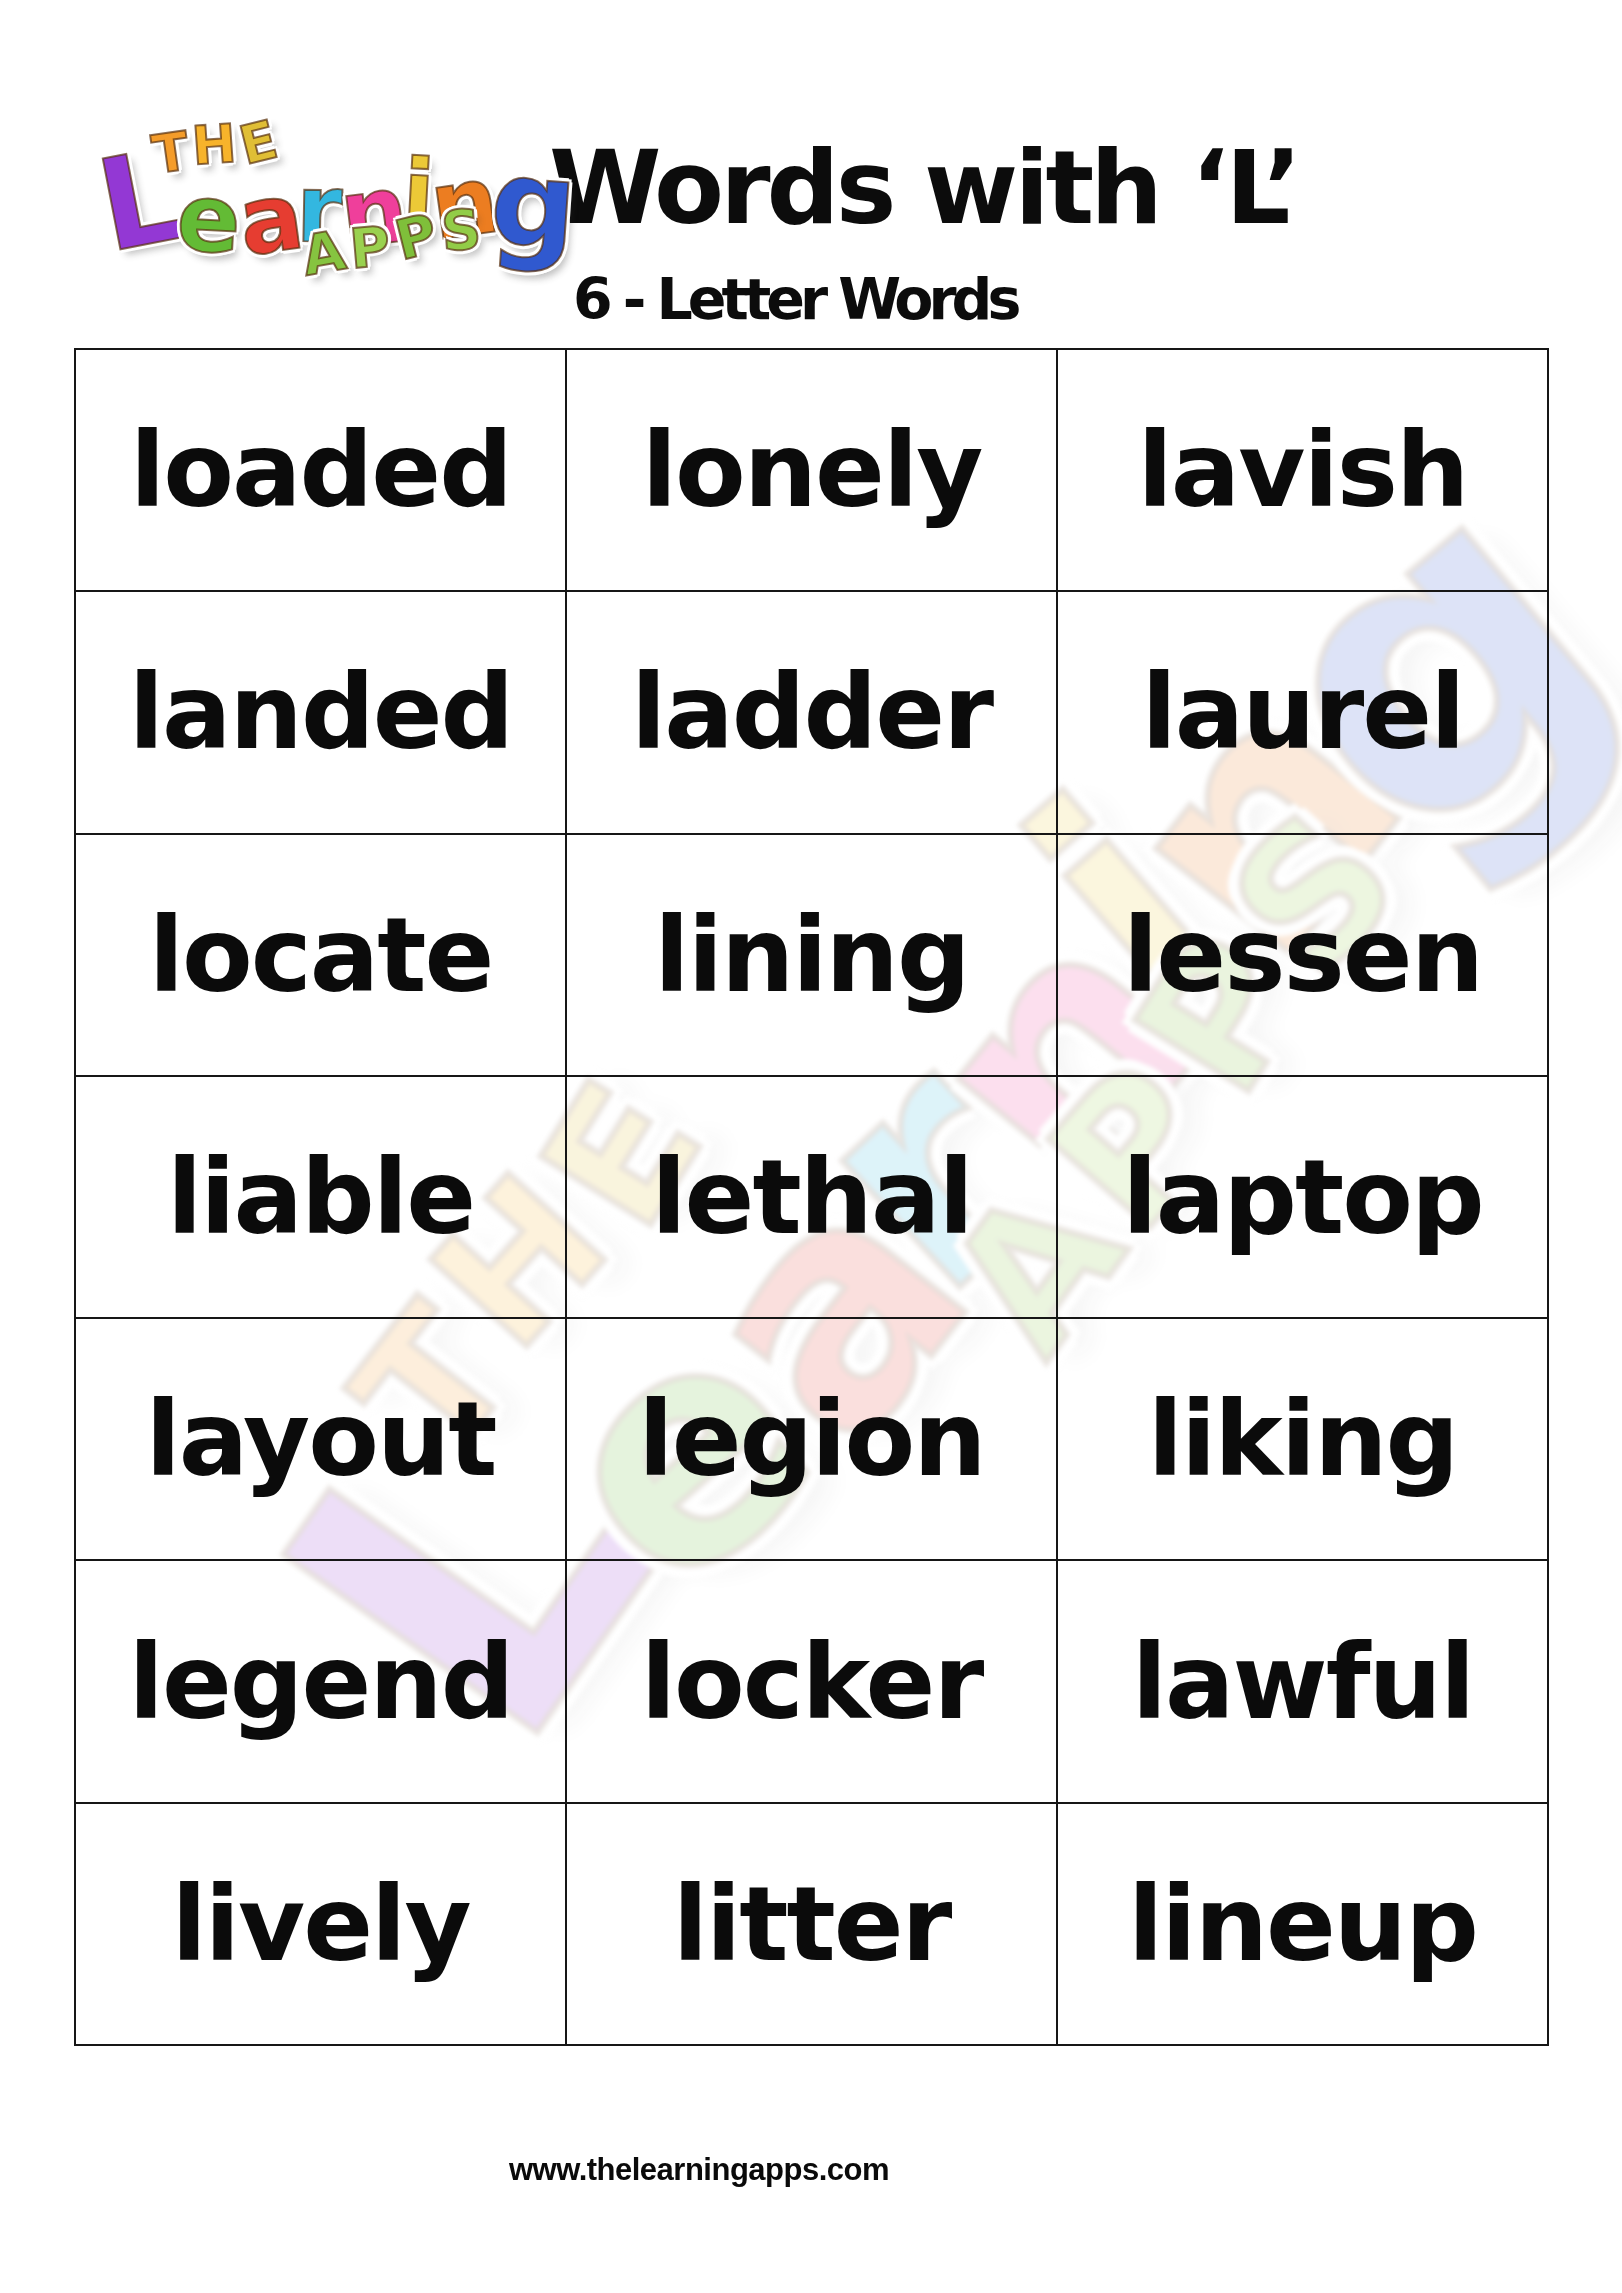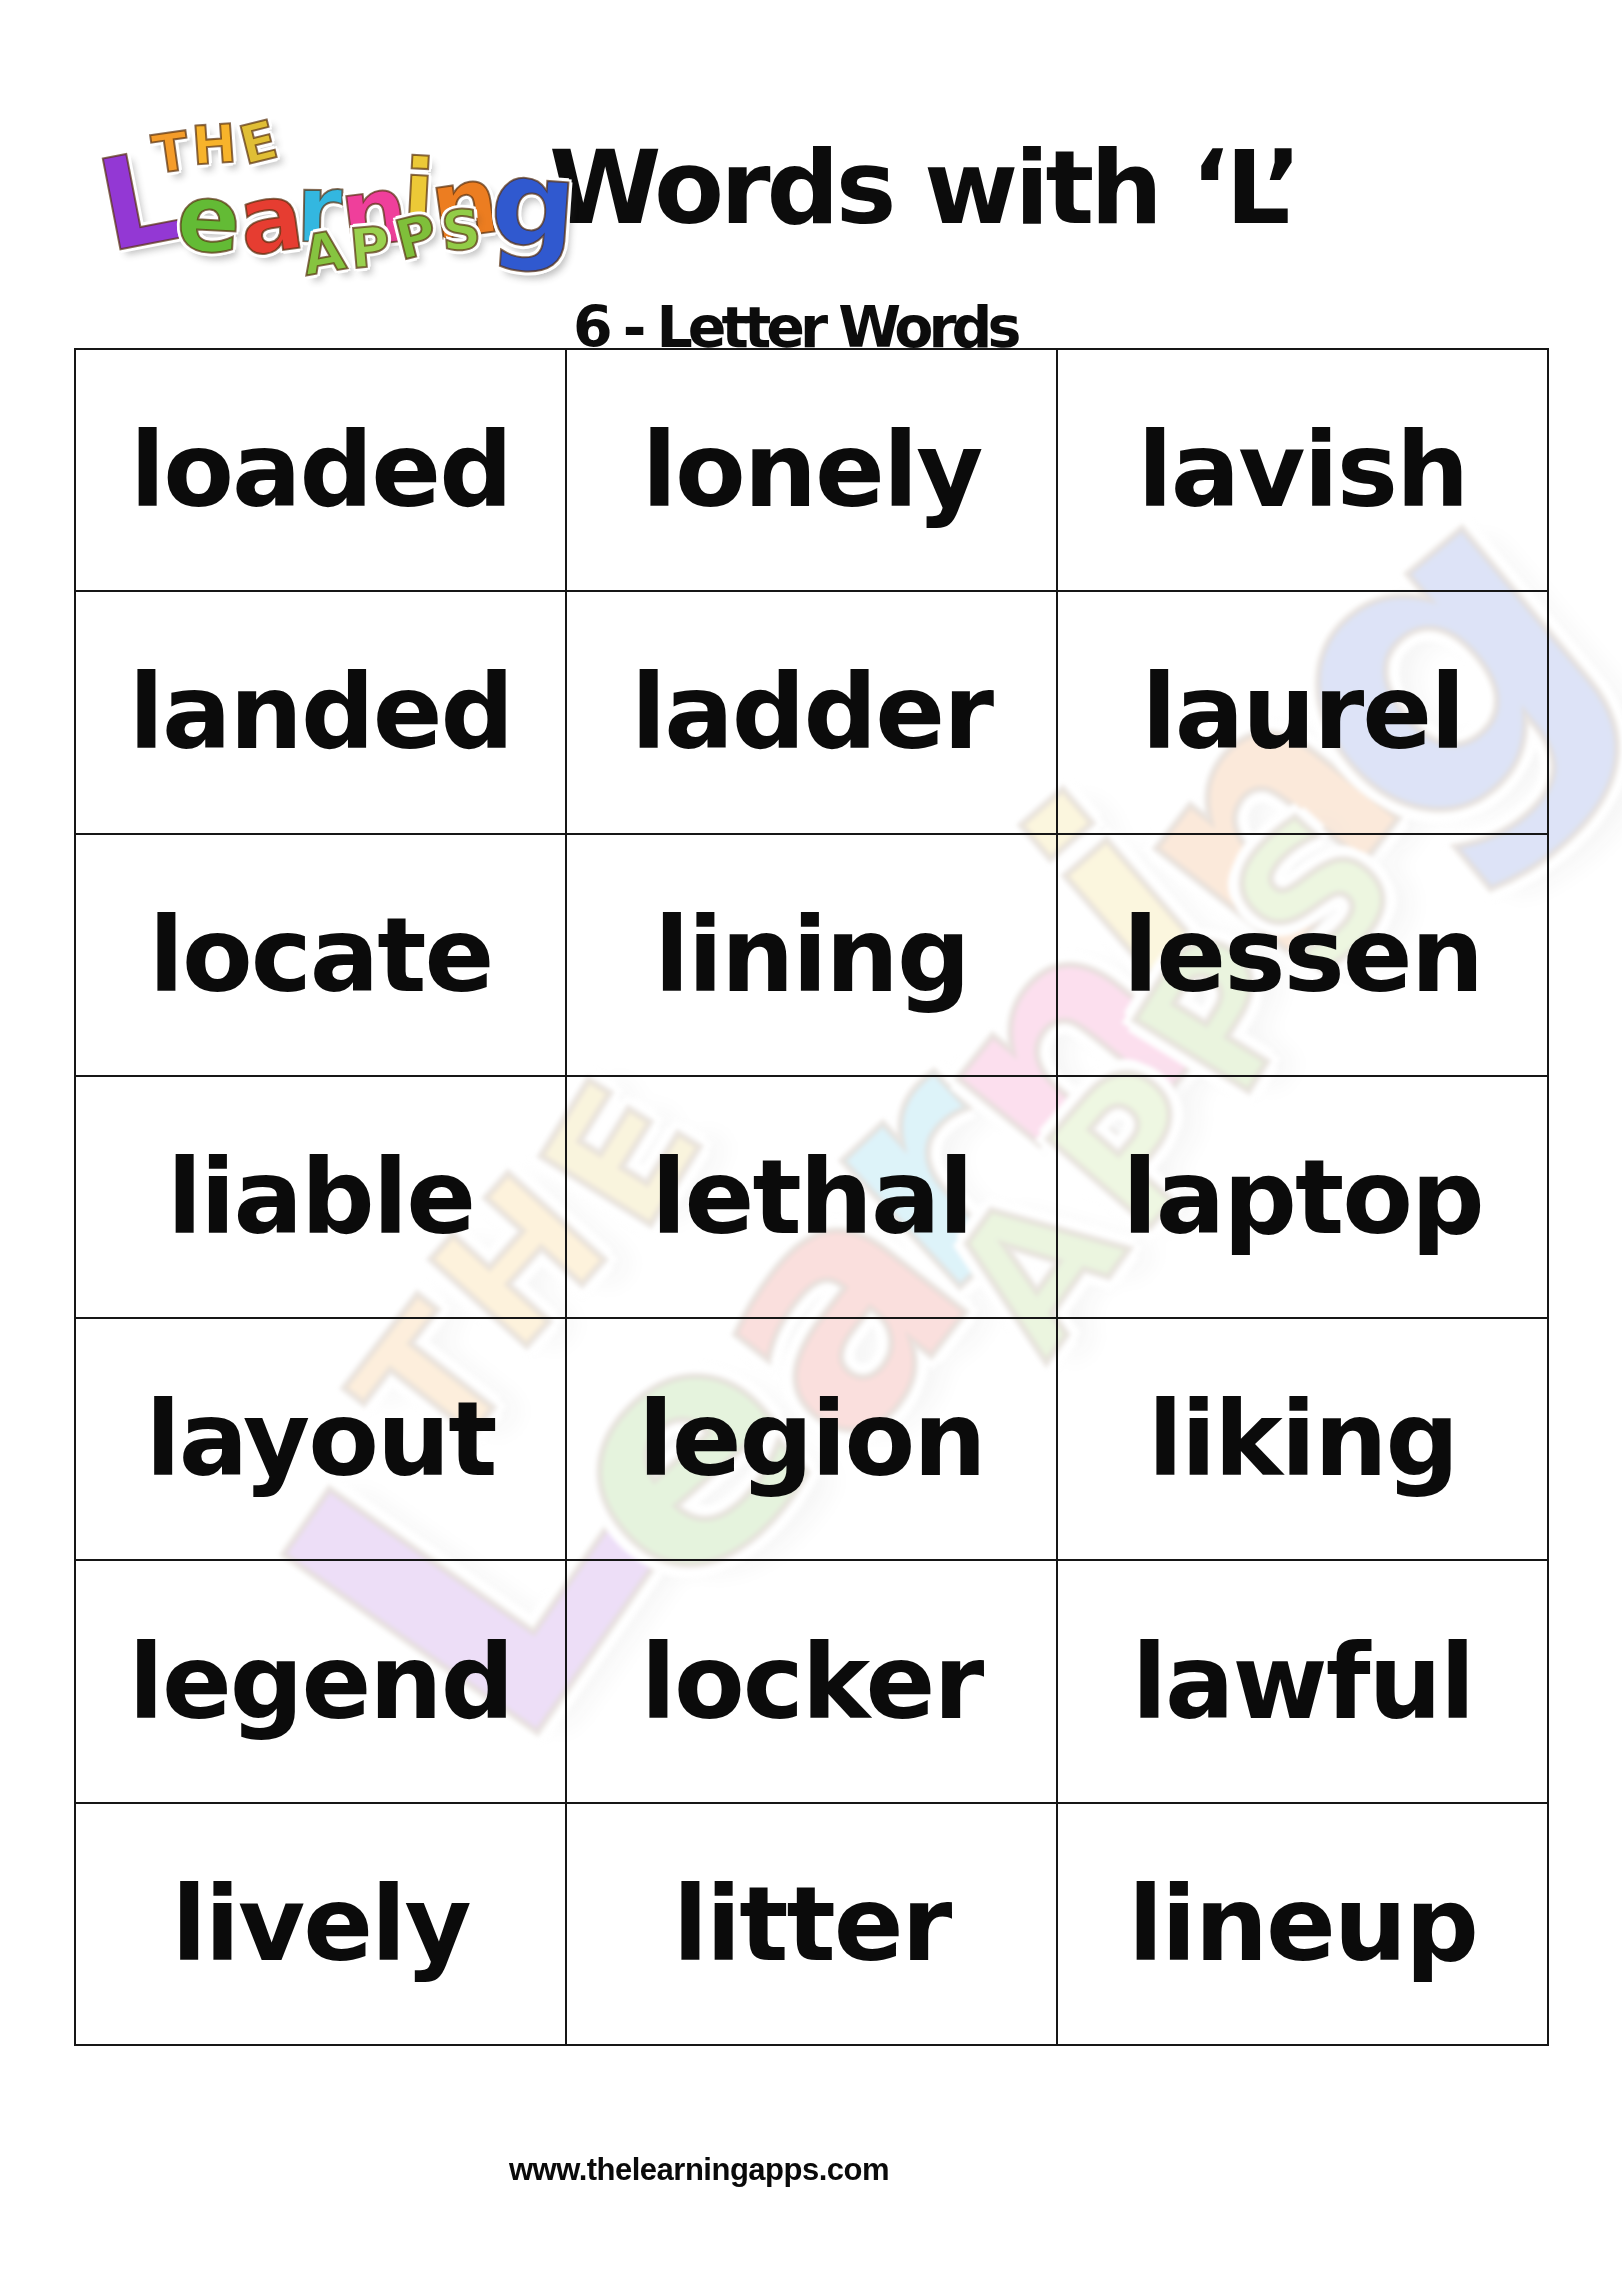--- a/index.html
+++ b/index.html
@@ -55,21 +55,21 @@
 
   
   .page-title {
     position:absolute; left:549px; top:137px;
     font-size:102px; font-weight:bold; letter-spacing:-3.9px;
     line-height:1; white-space:nowrap; color:#0c0c0c; z-index:2;text-align:right;
   }
   .page-subtitle {
     position:absolute; left:573px; top:271px;
     font-size:57px; font-weight:bold; letter-spacing:-4.9px;
-    line-height:1; white-space:nowrap; color:#0c0c0c; z-index:2;margin-top:28px;
+    line-height:1; white-space:nowrap; color:#0c0c0c; z-index:2;
   }
 
   
   table.words {
     position:absolute; left:74px; top:348px;
     width:1475px; height:1698px;
     border-collapse:collapse; table-layout:fixed;
     z-index:1;
     border:2.9px solid #161616;
   }

